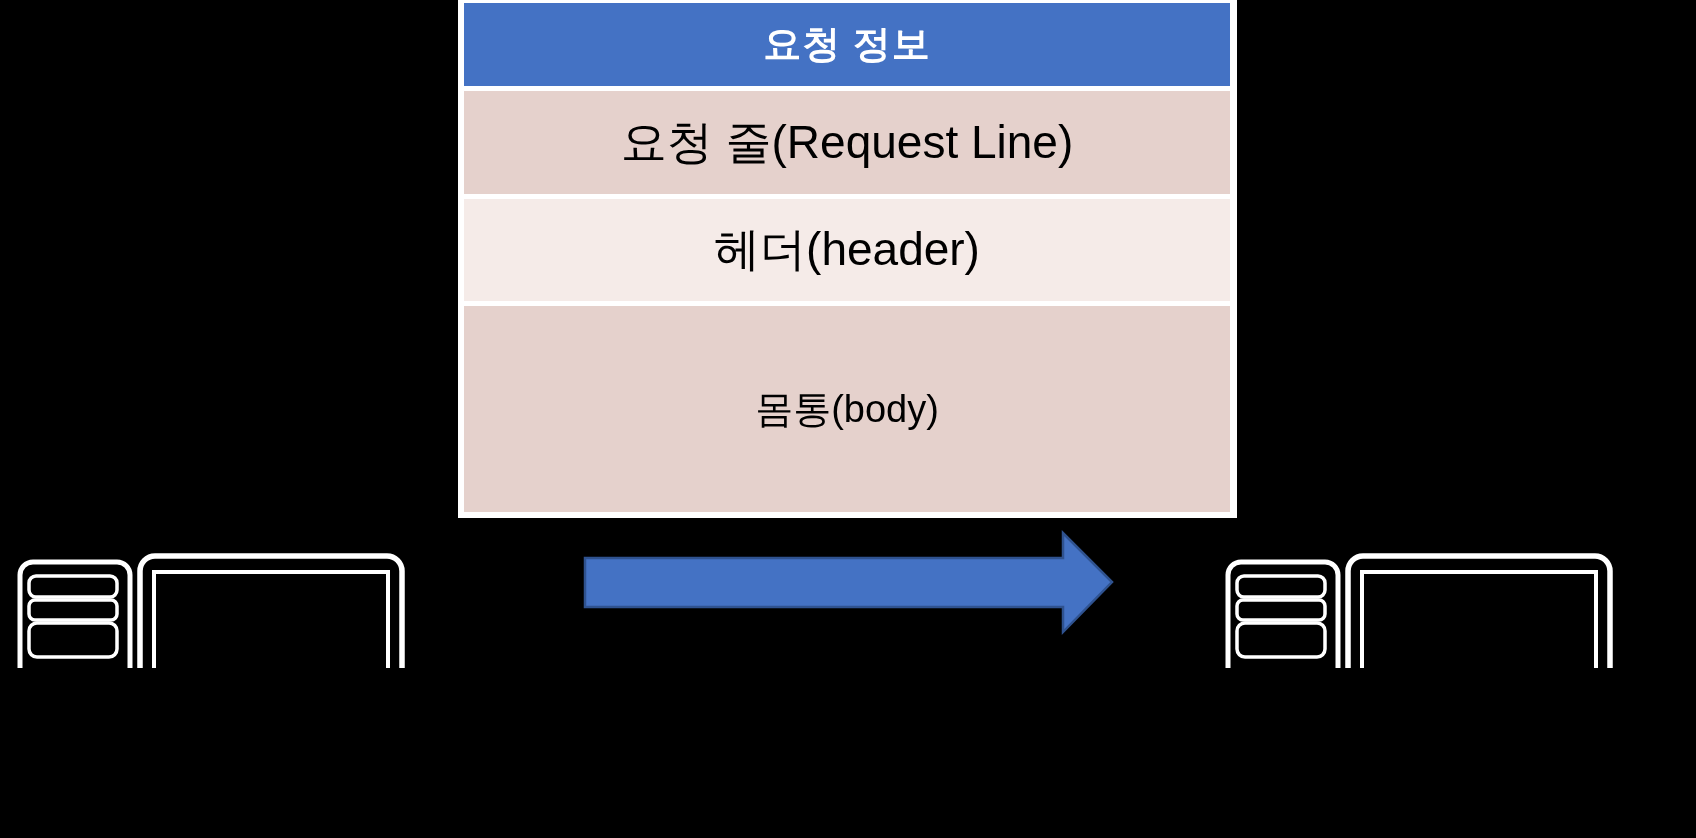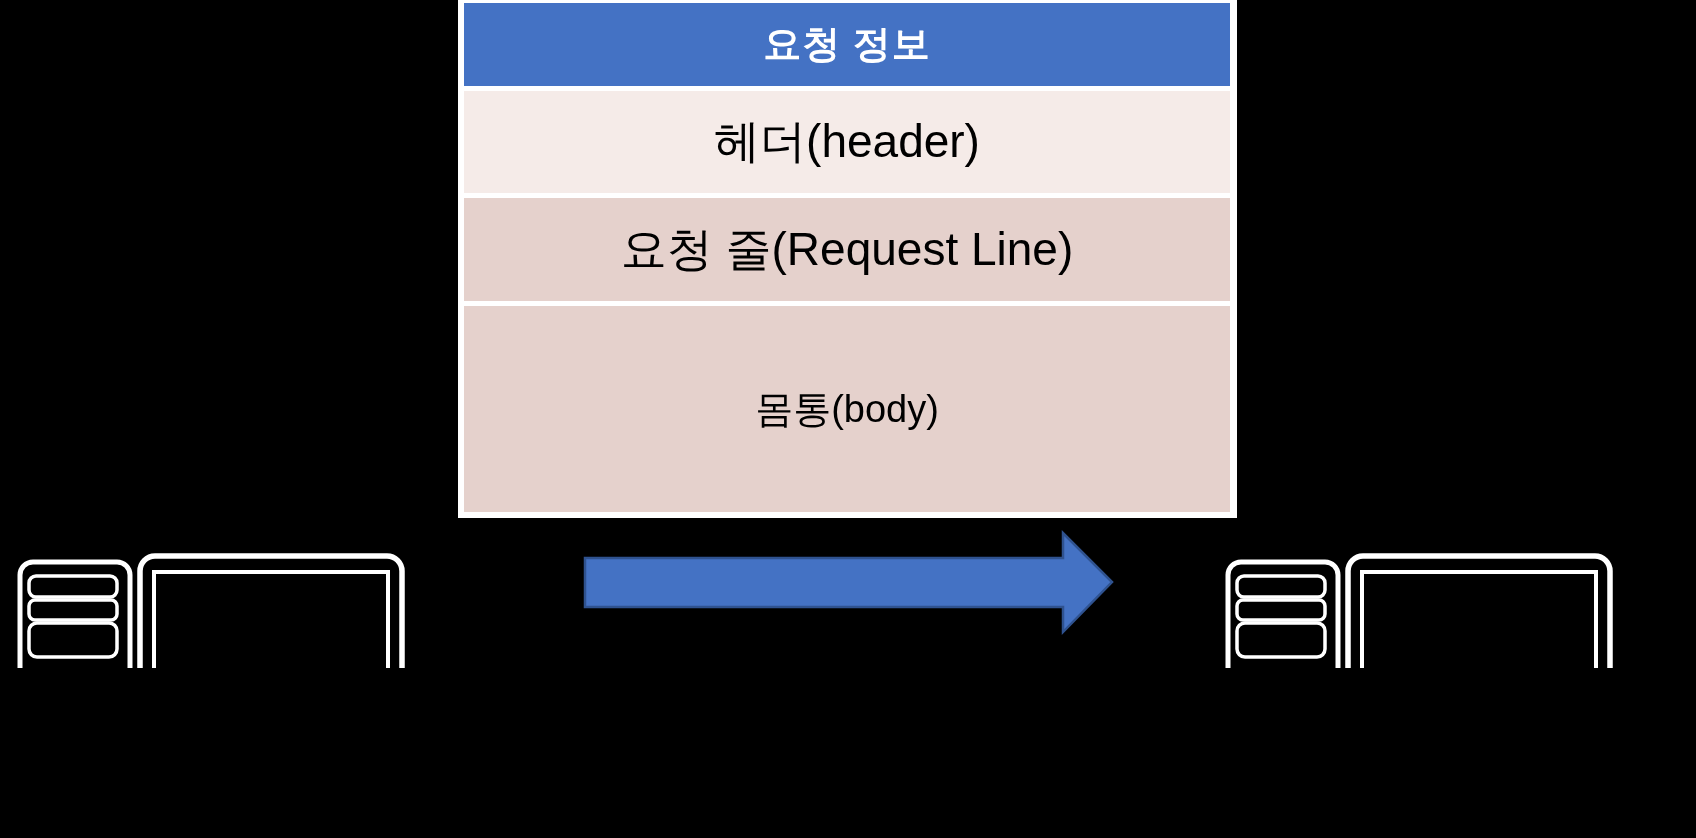--- a/index.html
+++ b/index.html
@@ -66,18 +66,18 @@
 
     <polygon points="1112,700 634,700 634,676 585,724 634,772 634,748 1112,748" fill="#4472C4" stroke="#2F528F" stroke-width="2.5" stroke-linejoin="miter"></polygon>
 
     <use href="#pc-icon"></use>
 
     <use href="#pc-icon" transform="translate(1208,0)"></use>
   </svg>
 
   <div class="info-table">
     <div class="cell th">요청 정보</div>
+    <div class="cell r1 row-dark">요청 줄(Request Line)</div>
     <div class="cell r2 row-light">헤더(header)</div>
-    <div class="cell r1 row-dark">요청 줄(Request Line)</div>
     <div class="cell r3 row-dark">몸통(body)</div>
   </div>
 
 </div>
 
 </body></html>

